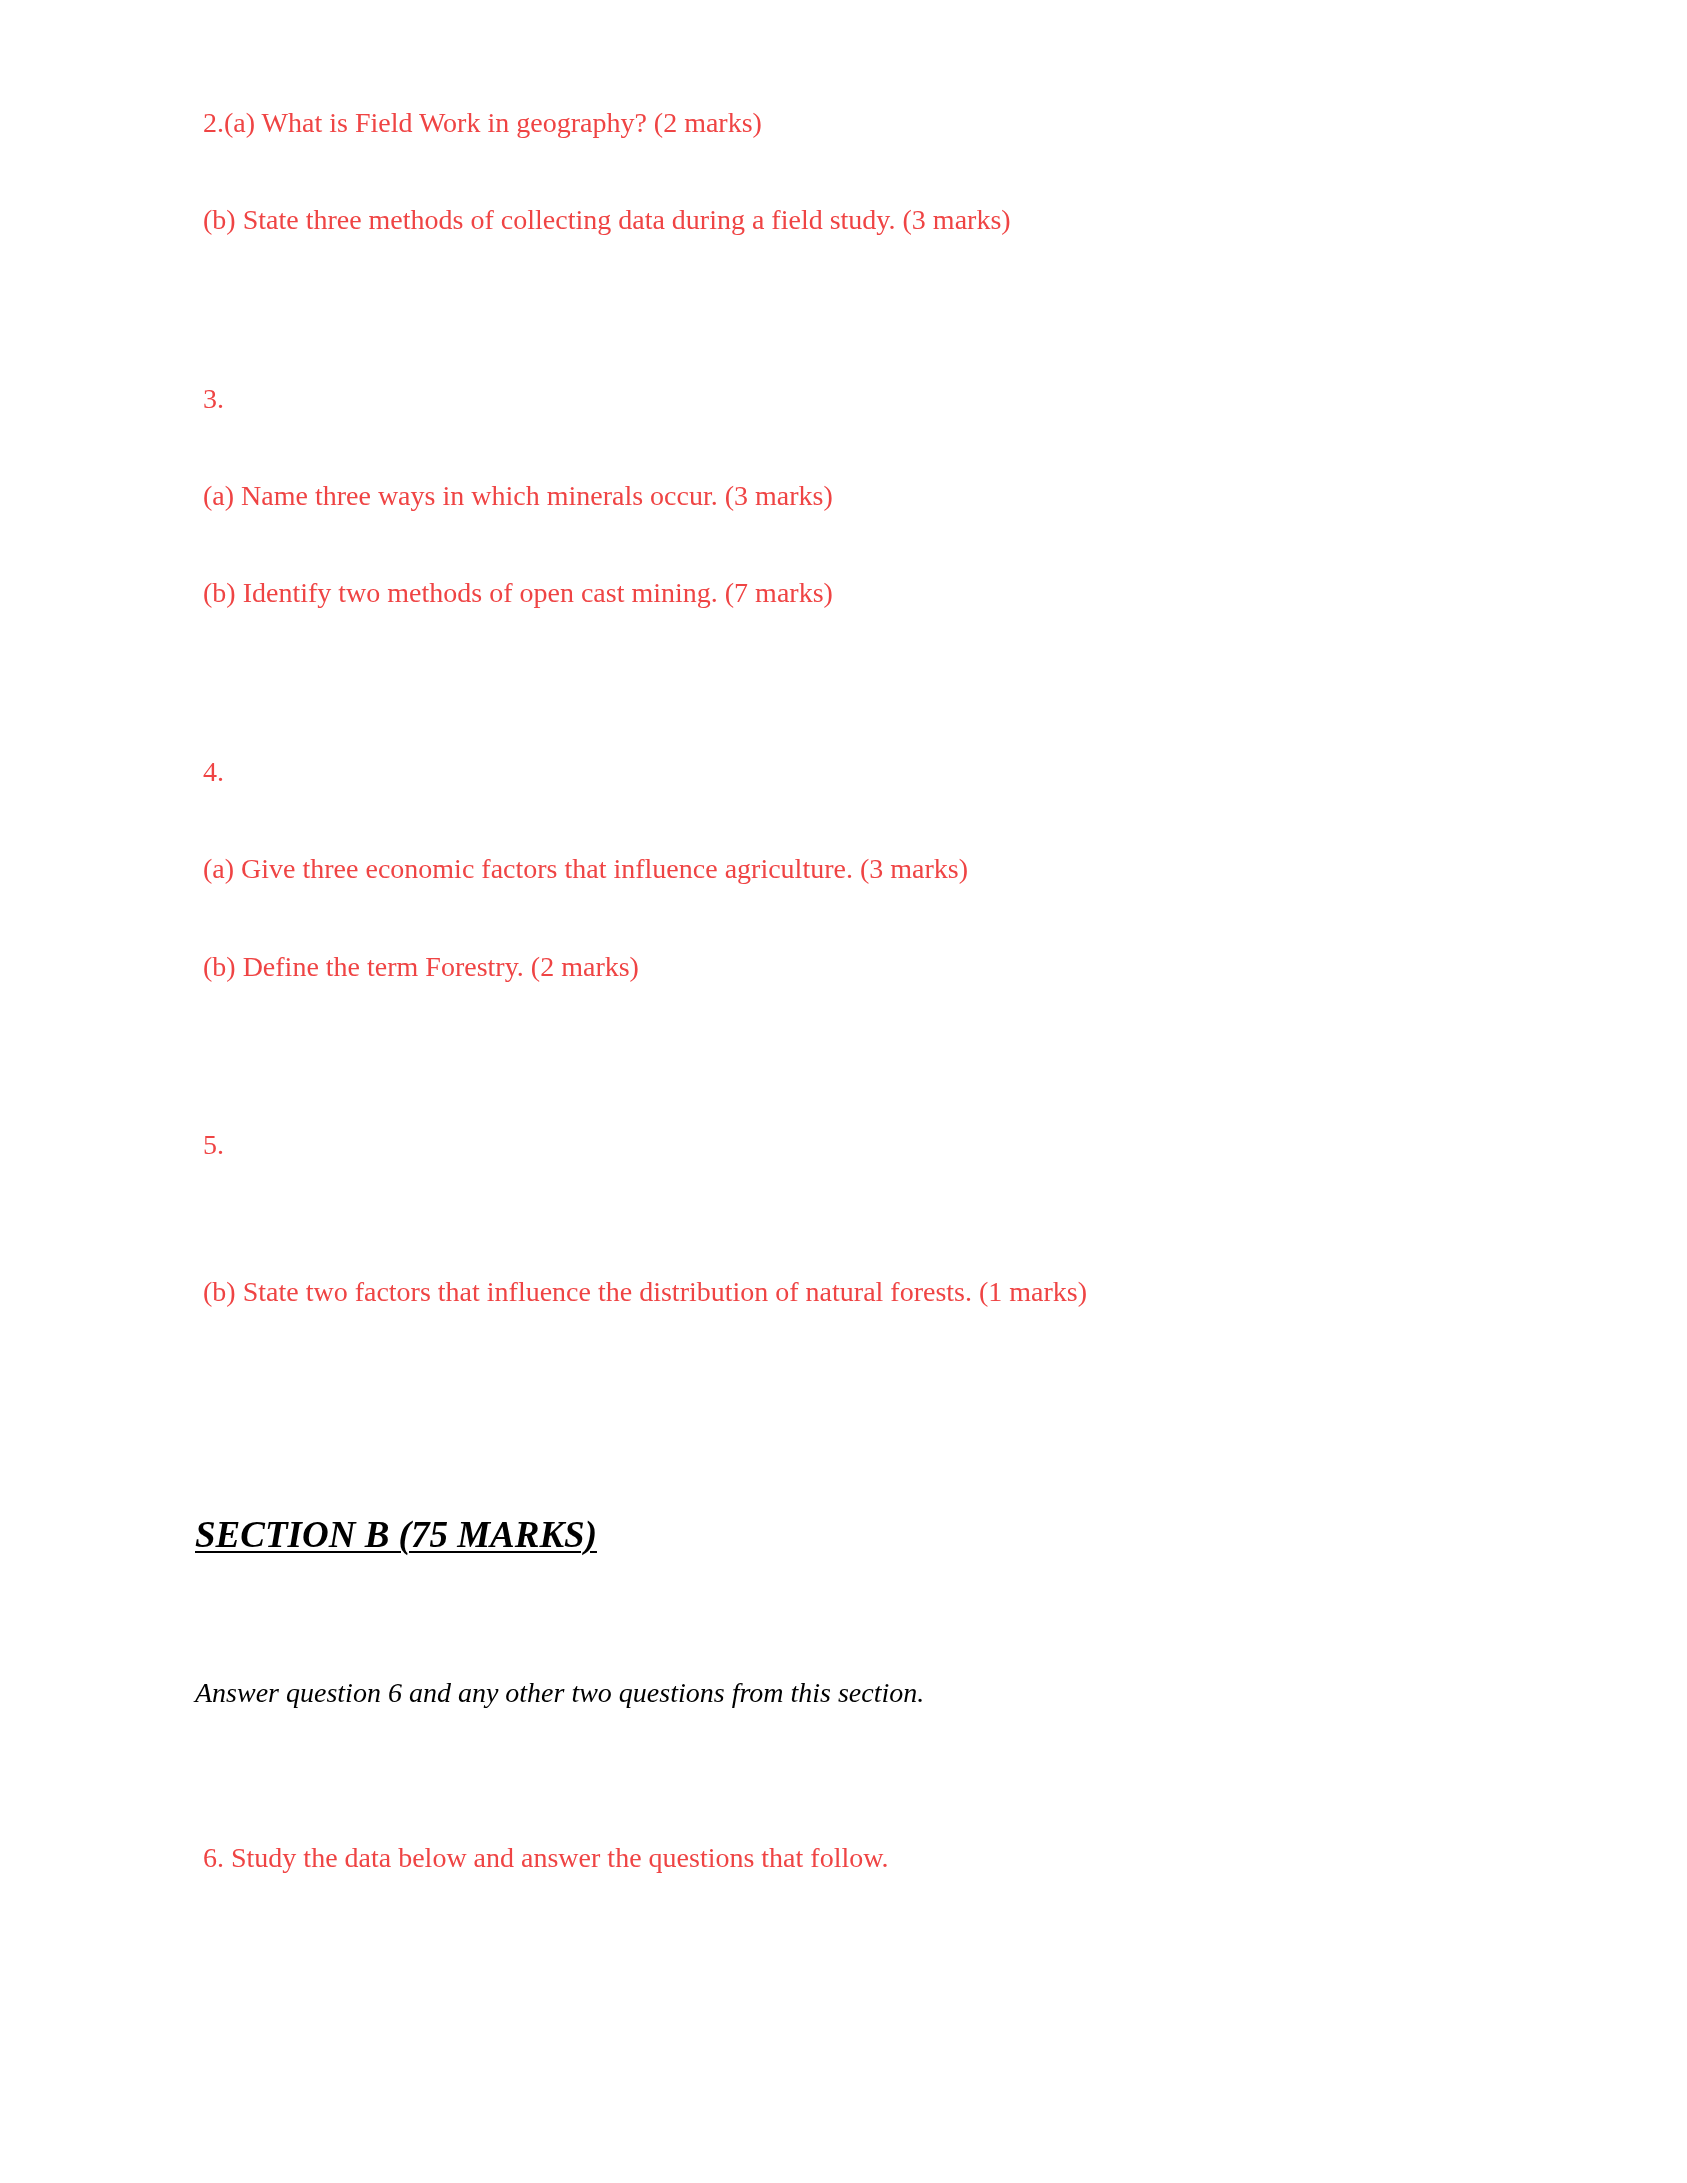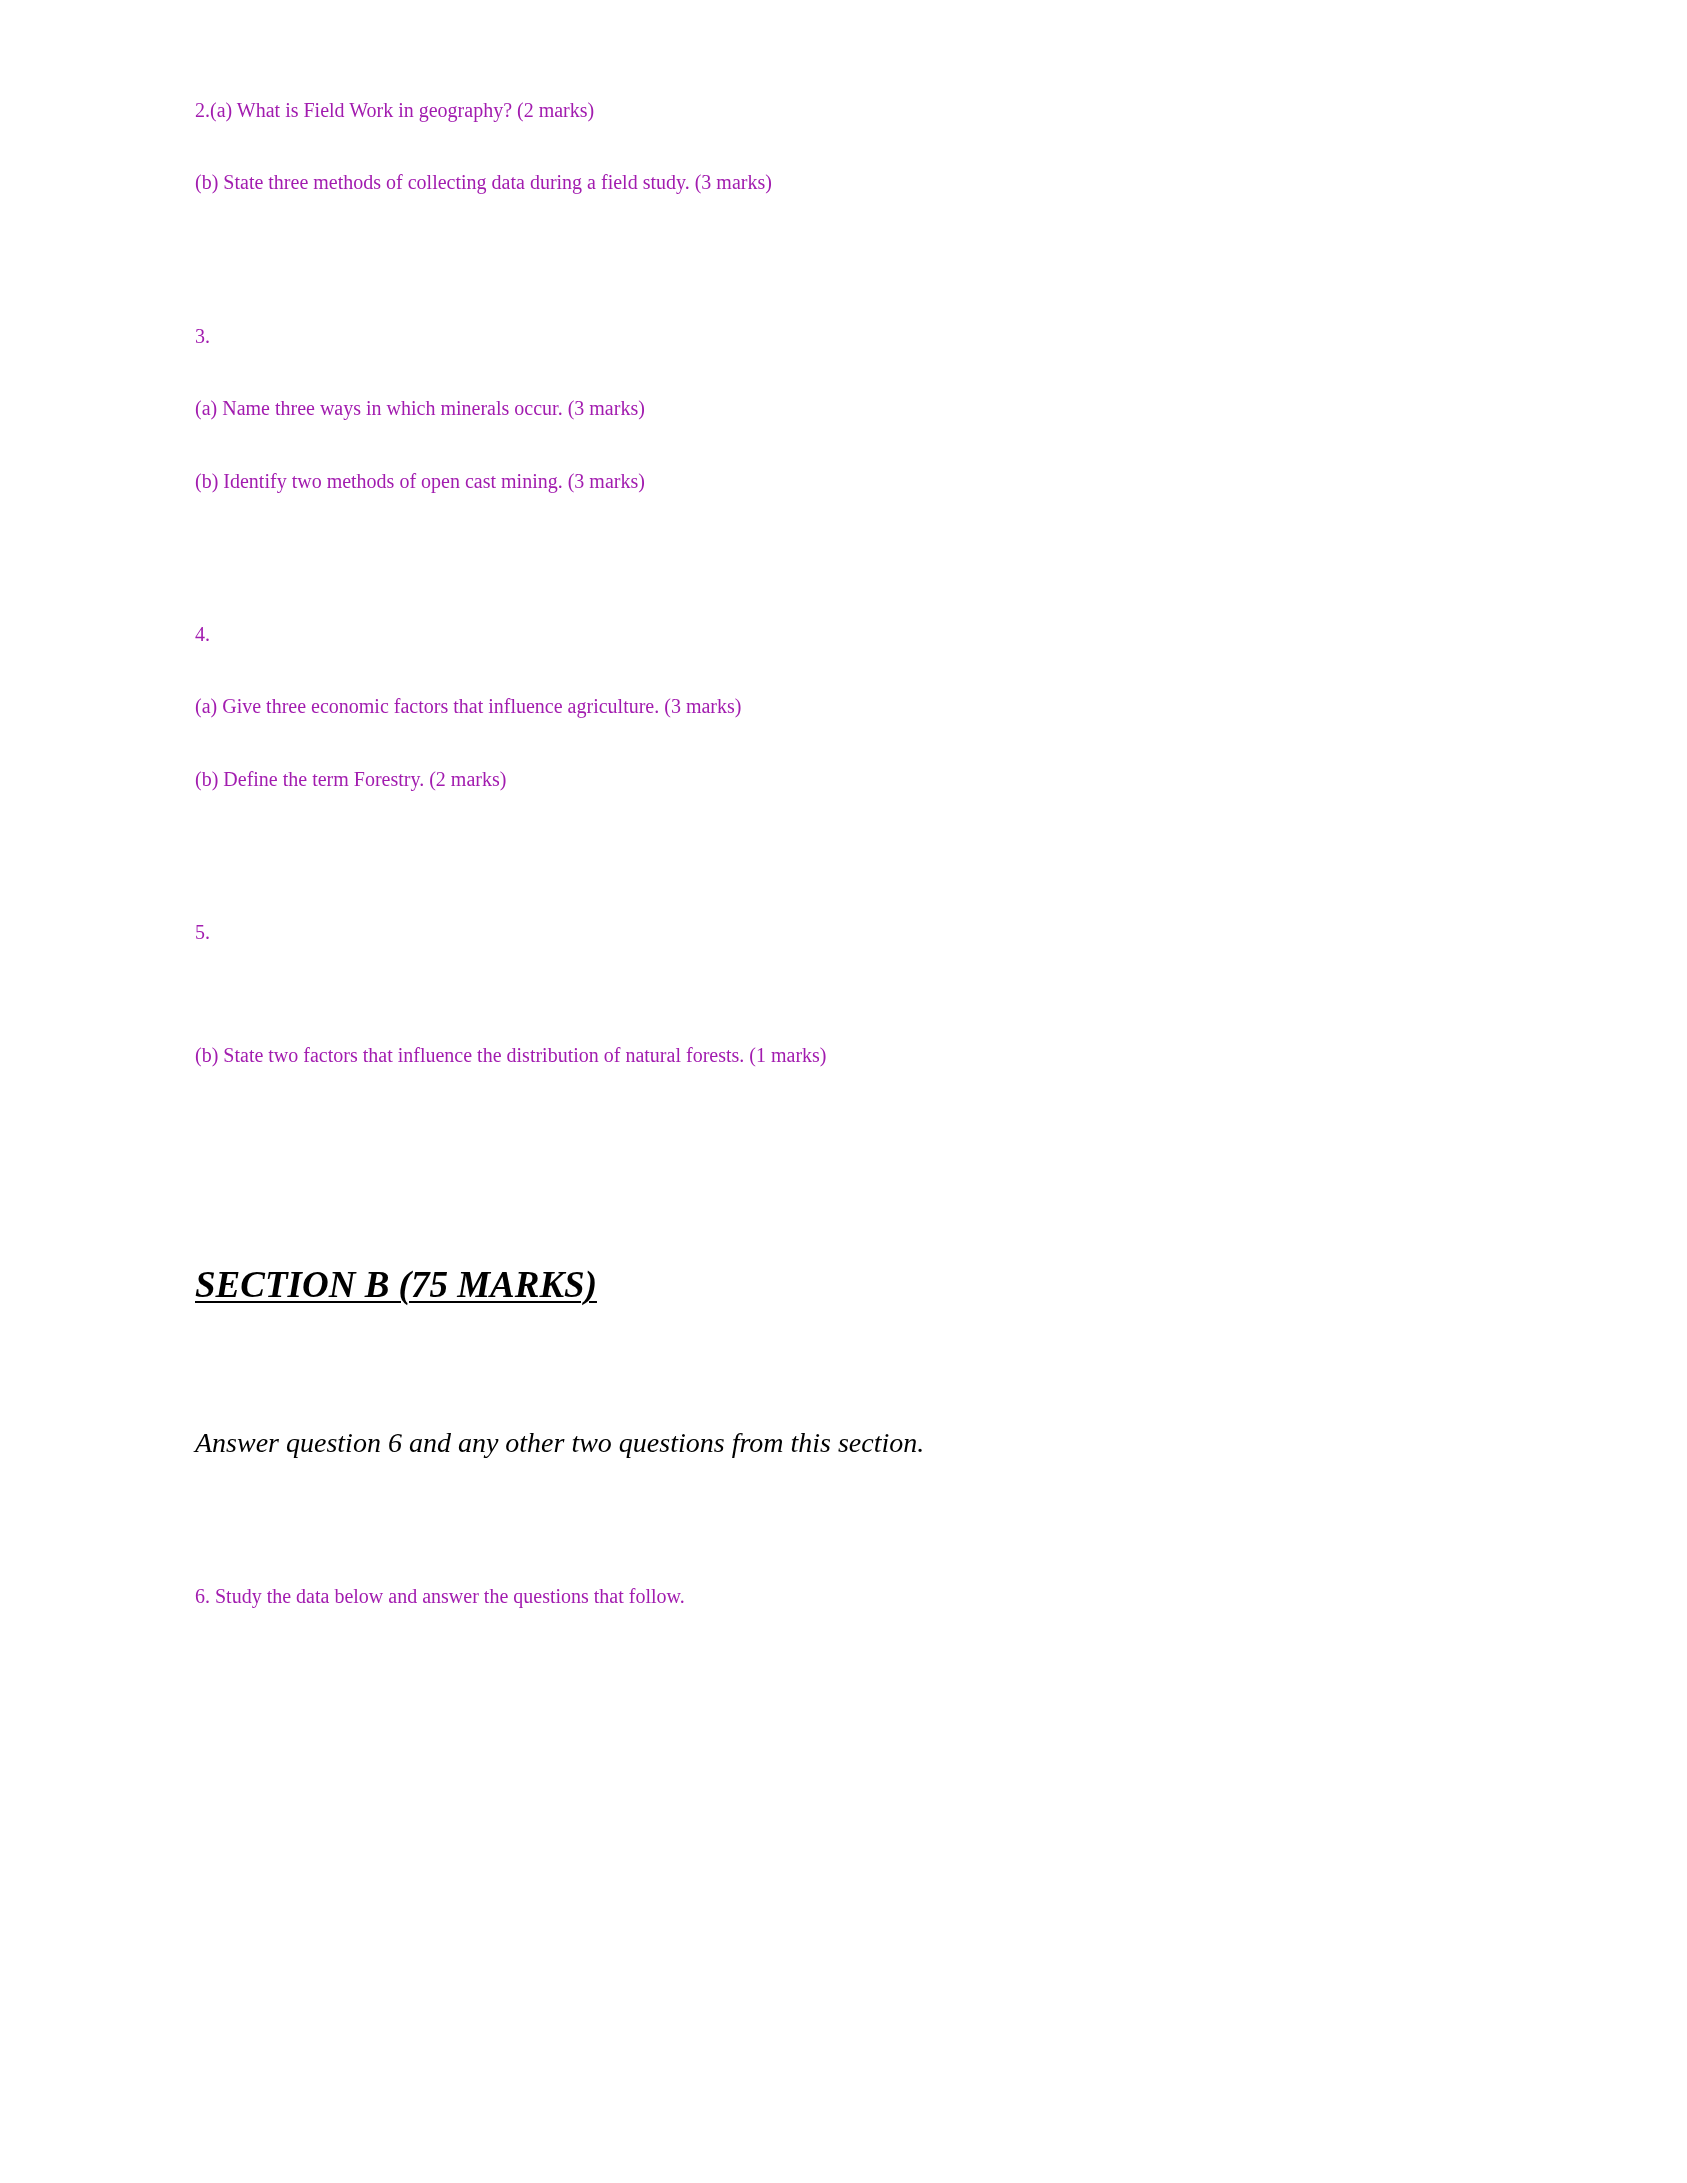--- a/index.html
+++ b/index.html
@@ -21,24 +21,24 @@
     box-sizing: border-box;
   }
   .content {
     position: absolute;
     left: 195px;
     top: 99px;
     width: 1257px;
   }
   
   .line {
-    font-size: 20px;
+    font-size: 28px;
     line-height: 1.12;
-    color: #a21caf;
-    margin: 0;
+    color: #ef4444;
+    margin: 8px;
     padding: 0;
     white-space: nowrap;
     font-family: "Liberation Serif", "DejaVu Serif", serif;
   }
   
   .gap-line {           
     height: 50px;
   }
   .gap-question {       
     height: 131px;
@@ -95,21 +95,21 @@
       <p class="line">(b) State three methods of collecting data during a field study. (3 marks)</p>
     </div>
 
     <div class="gap-question"></div>
 
     <div>
       <p class="line">3.</p>
       <div class="gap-stem"></div>
       <p class="line">(a) Name three ways in which minerals occur. (3 marks)</p>
       <div class="gap-line"></div>
-      <p class="line">(b) Identify two methods of open cast mining. (3 marks)</p>
+      <p class="line">(b) Identify two methods of open cast mining. (7 marks)</p>
     </div>
 
     <div class="gap-question"></div>
 
     <div>
       <p class="line">4.</p>
       <div class="gap-stem"></div>
       <p class="line">(a) Give three economic factors that influence agriculture. (3 marks)</p>
       <div class="gap-line"></div>
       <p class="line">(b) Define the term Forestry. (2 marks)</p>

